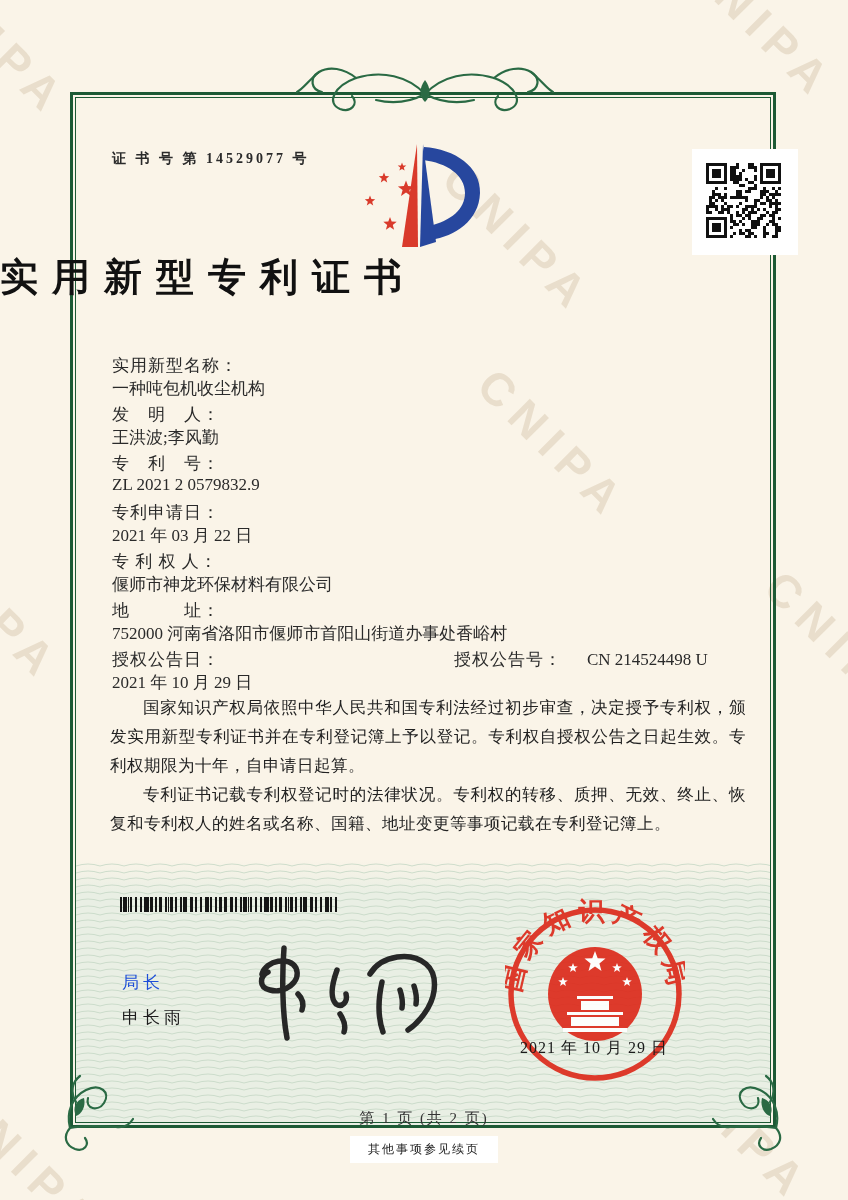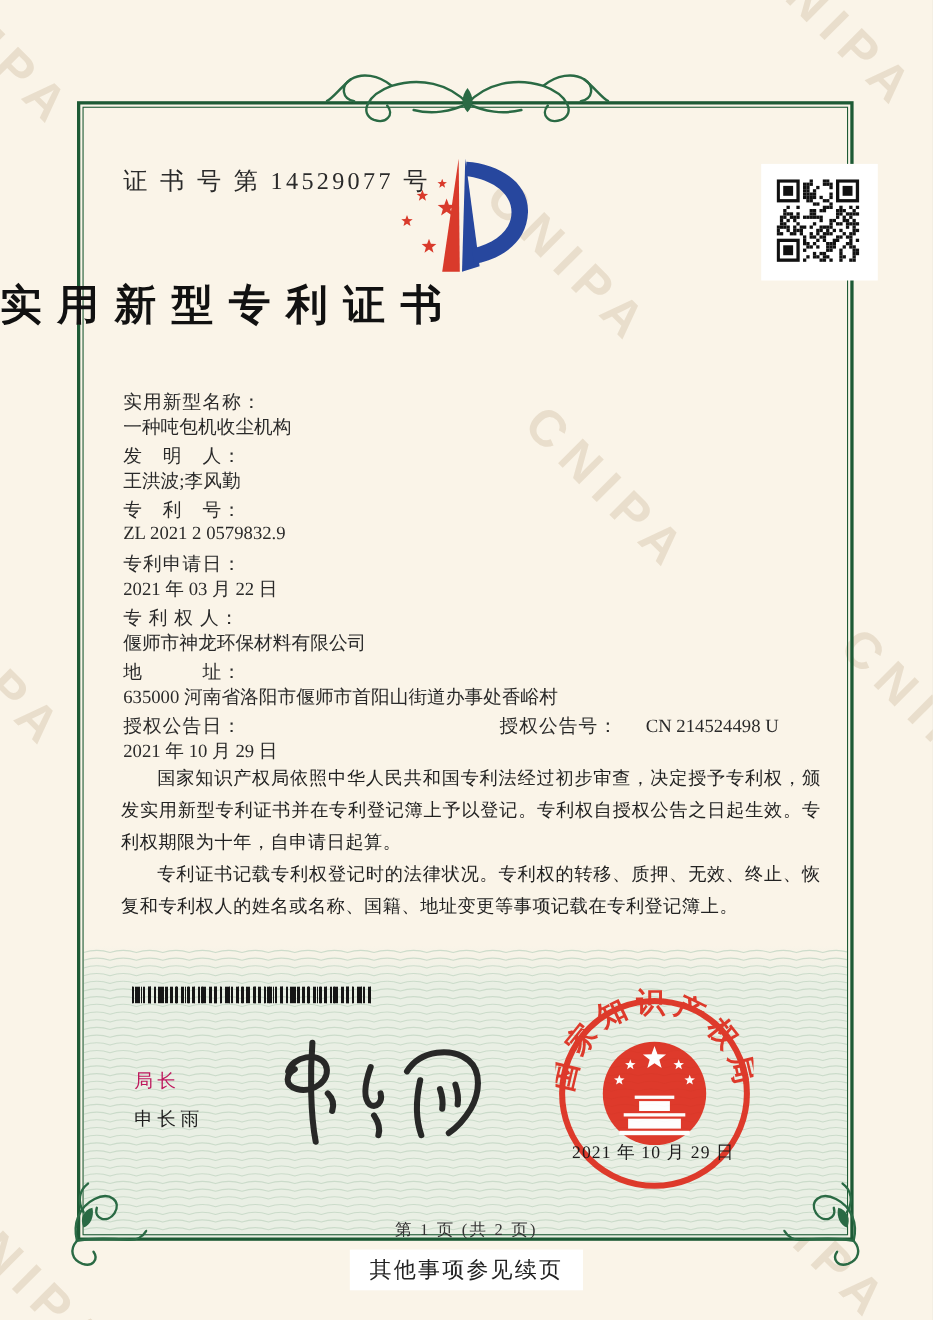--- a/index.html
+++ b/index.html
@@ -19,22 +19,22 @@
   }
   
   .frame { position:absolute; left:70px; top:92px; width:706px; height:1036px;
            border:3px solid #1d5a35; z-index:2; pointer-events:none; }
   .frame-inner { position:absolute; inset:2px; border:1.5px solid #1d5a35; }
   
   .waveband { position:absolute; left:76px; top:860px; width:694px; height:265px;
               z-index:1; overflow:hidden;
               background:linear-gradient(180deg, rgba(233,239,228,0) 0px, #e9efe4 34px); }
   
-  .cert-no { position:absolute; left:112px; top:150px; font-size:22px;
-             letter-spacing:3px; z-index:3; }
+  .cert-no { position:absolute; left:112px; top:150px; font-size:14px;
+             letter-spacing:3px; z-index:3;font-weight:bold; }
   .qr-box { position:absolute; left:692px; top:149px; width:106px; height:106px;
             background:#fff; z-index:3; }
   .qr-box svg { position:absolute; left:14px; top:14px; }
   .logo { position:absolute; left:357px; top:141px; z-index:3; }
   .doc-title { position:absolute; left:0; top:252px; width:100%; 
                font-size:38px; font-weight:700; letter-spacing:14px; color:#111;
                z-index:3; }
   
   .fields { position:absolute; left:112px; top:354px; width:640px; z-index:3; }
   .frow { display:flex; align-items:flex-start; height:20px; margin-bottom:29px;
@@ -47,31 +47,31 @@
                font-size:16.5px; line-height:29px; text-align:justify;
                letter-spacing:0.5px; color:#222; }
   .body-text p { text-indent:2em; }
   
   .barcode { position:absolute; left:120px; top:897px; width:218px; height:15px; z-index:3;
      background:
        repeating-linear-gradient(90deg,#151515 0 2px,transparent 2px 5px),
        repeating-linear-gradient(90deg,#151515 0 1px,transparent 1px 8px),
        repeating-linear-gradient(90deg,transparent 0 3px,#151515 3px 5px,transparent 5px 12px); }
   .sig-title { position:absolute; left:122px; top:971px; font-size:17px;
-               letter-spacing:4px; color:#be185d; z-index:3;text-align:center; }
+               letter-spacing:4px; color:#1d4ed8; z-index:3;text-align:center; }
   .sig-name  { position:absolute; left:122px; top:1006px; font-size:17px;
                letter-spacing:4px; color:#1c1c1c; z-index:3; }
   .sig-script { position:absolute; left:232px; top:932px; z-index:3; }
   .seal { position:absolute; left:505px; top:898px; z-index:4; }
   .seal-date { position:absolute; left:520px; top:1038px; z-index:5; font-size:16px;
                letter-spacing:1px; color:#1b1b1b; white-space:nowrap; }
   .page-no { position:absolute; left:0; top:1094px; width:848px; text-align:center;
              font-size:15px; letter-spacing:2px; color:#333; z-index:3;margin-top:15px; }
   .cont-box { position:absolute; left:50%; top:1136px; transform:translateX(-50%);
-              background:#fff; padding:5px 18px; font-size:20px; letter-spacing:2px;
+              background:#fff; padding:5px 18px; font-size:12px; letter-spacing:2px;
               color:#222; z-index:3; white-space:nowrap; }
   .flourish { position:absolute; z-index:3; }
 </style>
 </head>
 <body>
 
 <div class="page">
 
   <div class="wm" style="left:-55px;top:-45px;">CNIPA</div>
   <div class="wm" style="left:712px;top:-62px;">CNIPA</div>
@@ -410,21 +410,21 @@
     <div class="frow">
       <span class="flabel">专利申请日：</span>
       <span class="fvalue">2021 年 03 月 22 日</span>
     </div>
     <div class="frow">
       <span class="flabel">专 利 权 人：</span>
       <span class="fvalue">偃师市神龙环保材料有限公司</span>
     </div>
     <div class="frow">
       <span class="flabel">地　　　址：</span>
-      <span class="fvalue">635000 河南省洛阳市偃师市首阳山街道办事处香峪村</span>
+      <span class="fvalue">752000 河南省洛阳市偃师市首阳山街道办事处香峪村</span>
     </div>
     <div class="frow">
       <span class="flabel">授权公告日：</span>
       <span class="fvalue">2021 年 10 月 29 日</span>
       <span class="fpair2">
         <span class="flabel" style="width:auto;margin-right:25px;">授权公告号：</span><span class="fvalue">CN 214524498 U</span>
       </span>
     </div>
   </div>
 

